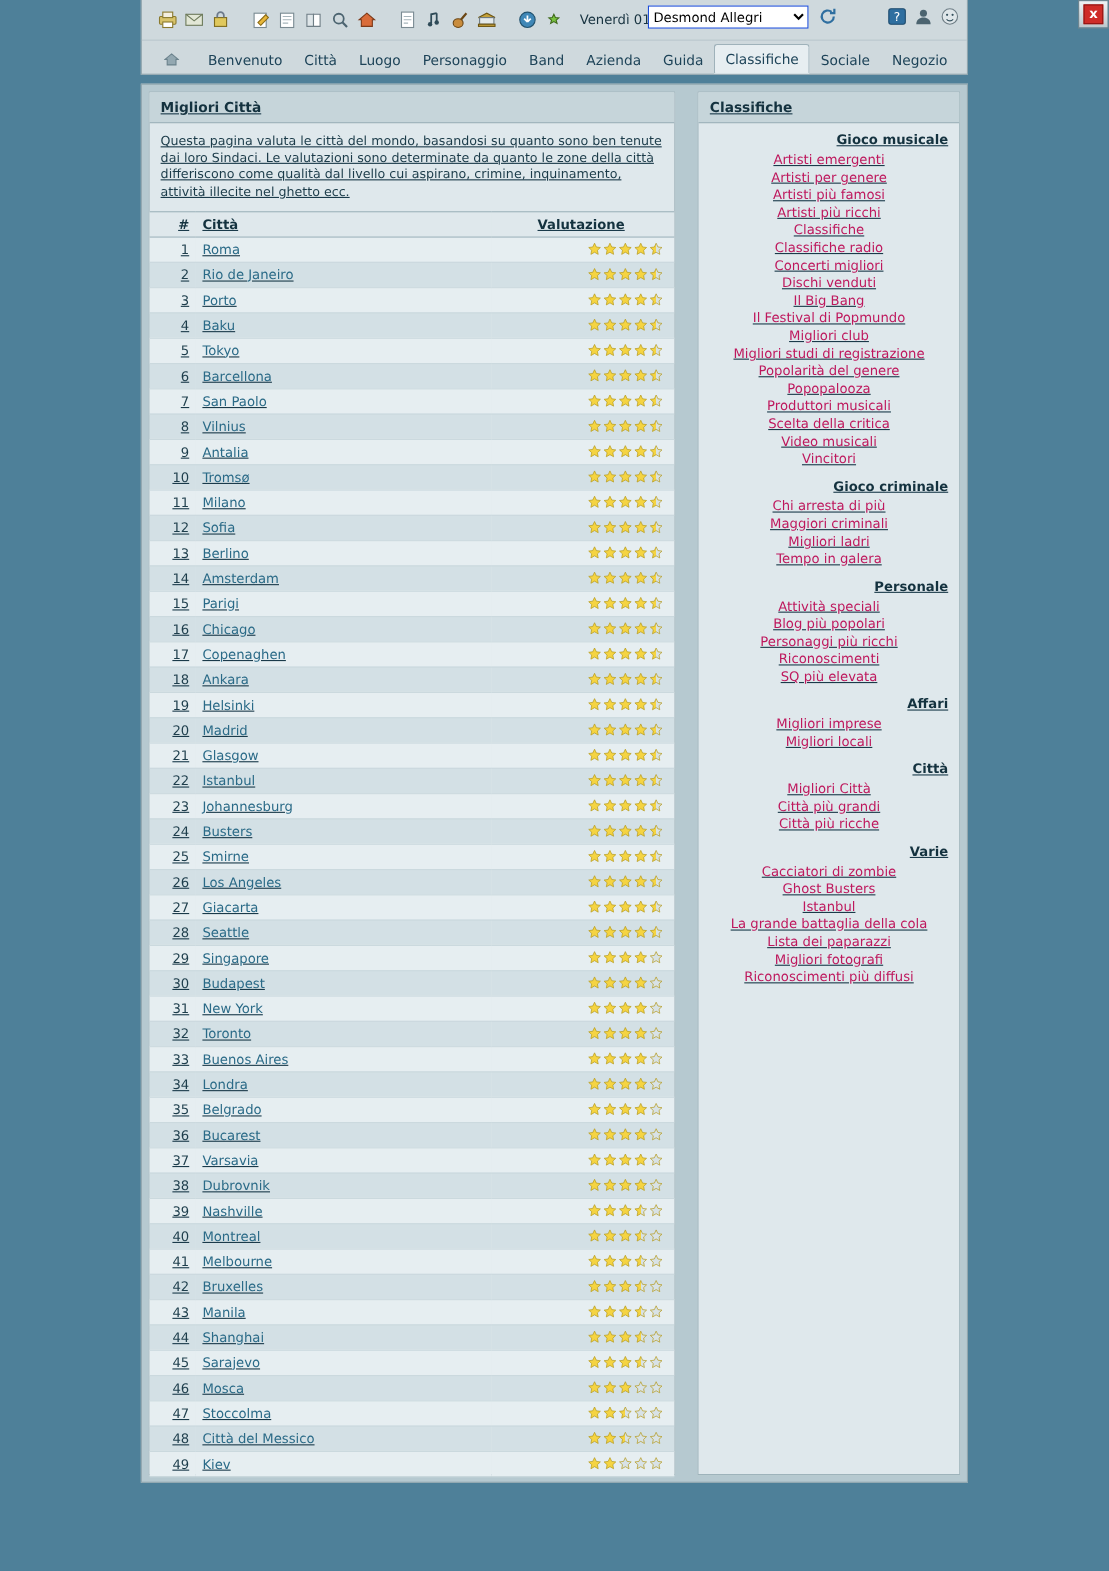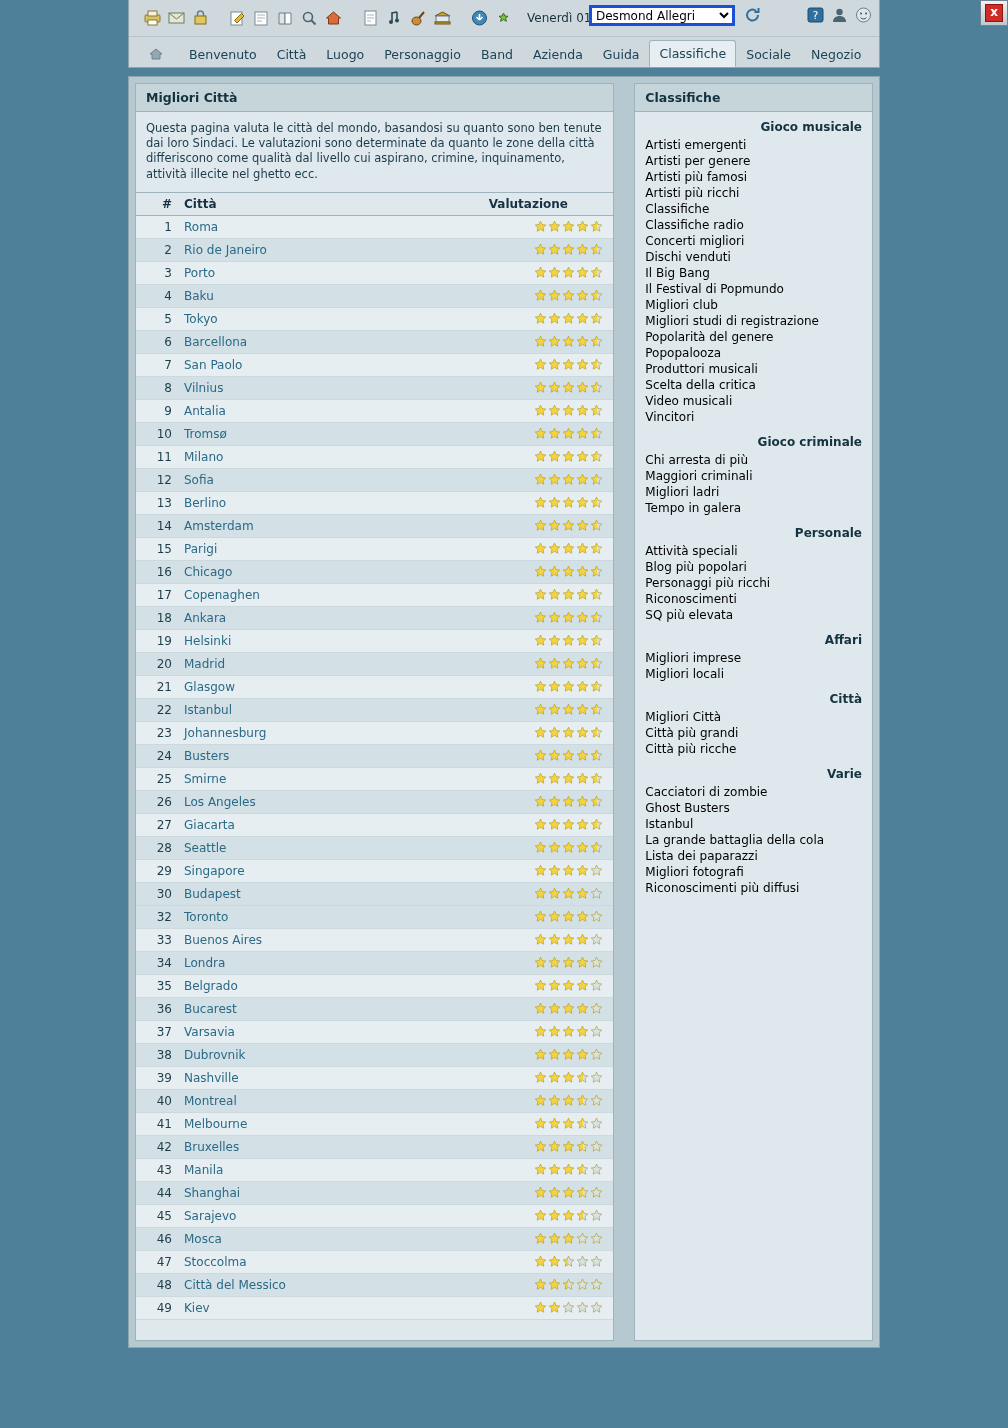--- a/index.html
+++ b/index.html
@@ -60,21 +60,21 @@
     font-family: "DejaVu Sans", sans-serif;
   }
   .user-select {
     position: absolute;
     left: 460px;
     top: 5px;
     width: 146px;
     height: 21px;
     font-size: 12px;
     font-family: "DejaVu Sans", sans-serif;
-    border: 3px solid #1d4ed8;
+    border: 1px solid #1d4ed8;
     background: #fff;
   }
   .right-icons {
     position: absolute;
     right: 6px;
     top: 6px;
     display: flex;
     gap: 5px;
     align-items: center;
   }
@@ -154,20 +154,21 @@
     height: 1272px;
     background: #b6c9d0;
     border: 1px solid #8fa5ad;
     box-sizing: border-box;
     padding: 6px;
   }
   #cols {
     display: flex;
     gap: 20px;
     height: 100%;
+    text-decoration: underline;
   }
   .panel {
     background: #dfe8ec;
     border: 1px solid #9eb3bb;
     box-sizing: border-box;
   }
   .panel-head {
     background: #c6d5da;
     border-bottom: 1px solid #9eb3bb;
     padding: 6px 10px;
@@ -231,24 +232,25 @@
     position: relative;
   }
   .star svg { display: block; }
 
   
   .rp-body { padding: 8px 10px 10px 10px; }
   .rp-group { font-weight: bold; font-size: 12px; color: #14323f; margin: 10px 0 3px 0; text-align: right;}
   .rp-group.first { margin-top: 0; }
   .rp-link {
     font-size: 12px;
-    color: #000000;
+    color: #be185d;
     line-height: 16px;
     cursor: pointer;
     padding: 0;
+    text-align: center;
   }
 </style>
 </head>
 <body>
 
 <div id="close-btn">
   <div class="x">x</div>
 </div>
 
 <div id="toolbar-wrap">
@@ -1016,20 +1018,35 @@
                     <path d="M7 1.2l1.75 3.7 3.95.5-2.9 2.7.76 4-3.56-2.06L3.44 12.1l.76-4-2.9-2.7 3.95-.5z" fill="#f5d442" stroke="#b59a1e" stroke-width="0.7"></path>
                   </svg></span><span class="star"><svg width="13" height="13" viewBox="0 0 14 14">
                     <path d="M7 1.2l1.75 3.7 3.95.5-2.9 2.7.76 4-3.56-2.06L3.44 12.1l.76-4-2.9-2.7 3.95-.5z" fill="#f5d442" stroke="#b59a1e" stroke-width="0.7"></path>
                   </svg></span><span class="star"><svg width="13" height="13" viewBox="0 0 14 14">
                     <path d="M7 1.2l1.75 3.7 3.95.5-2.9 2.7.76 4-3.56-2.06L3.44 12.1l.76-4-2.9-2.7 3.95-.5z" fill="#d8e2e6" stroke="#b59a1e" stroke-width="0.7"></path>
                   </svg></span></td>
             </tr>
             <tr class="even">
               <td class="num">30</td>
               <td class="city"><a>Budapest</a></td>
+              <td class="stars"><span class="star"><svg width="13" height="13" viewBox="0 0 14 14">
+                    <path d="M7 1.2l1.75 3.7 3.95.5-2.9 2.7.76 4-3.56-2.06L3.44 12.1l.76-4-2.9-2.7 3.95-.5z" fill="#f5d442" stroke="#b59a1e" stroke-width="0.7"></path>
+                  </svg></span><span class="star"><svg width="13" height="13" viewBox="0 0 14 14">
+                    <path d="M7 1.2l1.75 3.7 3.95.5-2.9 2.7.76 4-3.56-2.06L3.44 12.1l.76-4-2.9-2.7 3.95-.5z" fill="#f5d442" stroke="#b59a1e" stroke-width="0.7"></path>
+                  </svg></span><span class="star"><svg width="13" height="13" viewBox="0 0 14 14">
+                    <path d="M7 1.2l1.75 3.7 3.95.5-2.9 2.7.76 4-3.56-2.06L3.44 12.1l.76-4-2.9-2.7 3.95-.5z" fill="#f5d442" stroke="#b59a1e" stroke-width="0.7"></path>
+                  </svg></span><span class="star"><svg width="13" height="13" viewBox="0 0 14 14">
+                    <path d="M7 1.2l1.75 3.7 3.95.5-2.9 2.7.76 4-3.56-2.06L3.44 12.1l.76-4-2.9-2.7 3.95-.5z" fill="#f5d442" stroke="#b59a1e" stroke-width="0.7"></path>
+                  </svg></span><span class="star"><svg width="13" height="13" viewBox="0 0 14 14">
+                    <path d="M7 1.2l1.75 3.7 3.95.5-2.9 2.7.76 4-3.56-2.06L3.44 12.1l.76-4-2.9-2.7 3.95-.5z" fill="#d8e2e6" stroke="#b59a1e" stroke-width="0.7"></path>
+                  </svg></span></td>
+            </tr>
+            <tr class="odd">
+              <td class="num">31</td>
+              <td class="city"><a>New York</a></td>
               <td class="stars"><span class="star"><svg width="13" height="13" viewBox="0 0 14 14">
                     <path d="M7 1.2l1.75 3.7 3.95.5-2.9 2.7.76 4-3.56-2.06L3.44 12.1l.76-4-2.9-2.7 3.95-.5z" fill="#f5d442" stroke="#b59a1e" stroke-width="0.7"></path>
                   </svg></span><span class="star"><svg width="13" height="13" viewBox="0 0 14 14">
                     <path d="M7 1.2l1.75 3.7 3.95.5-2.9 2.7.76 4-3.56-2.06L3.44 12.1l.76-4-2.9-2.7 3.95-.5z" fill="#f5d442" stroke="#b59a1e" stroke-width="0.7"></path>
                   </svg></span><span class="star"><svg width="13" height="13" viewBox="0 0 14 14">
                     <path d="M7 1.2l1.75 3.7 3.95.5-2.9 2.7.76 4-3.56-2.06L3.44 12.1l.76-4-2.9-2.7 3.95-.5z" fill="#f5d442" stroke="#b59a1e" stroke-width="0.7"></path>
                   </svg></span><span class="star"><svg width="13" height="13" viewBox="0 0 14 14">
                     <path d="M7 1.2l1.75 3.7 3.95.5-2.9 2.7.76 4-3.56-2.06L3.44 12.1l.76-4-2.9-2.7 3.95-.5z" fill="#f5d442" stroke="#b59a1e" stroke-width="0.7"></path>
                   </svg></span><span class="star"><svg width="13" height="13" viewBox="0 0 14 14">
                     <path d="M7 1.2l1.75 3.7 3.95.5-2.9 2.7.76 4-3.56-2.06L3.44 12.1l.76-4-2.9-2.7 3.95-.5z" fill="#d8e2e6" stroke="#b59a1e" stroke-width="0.7"></path>

